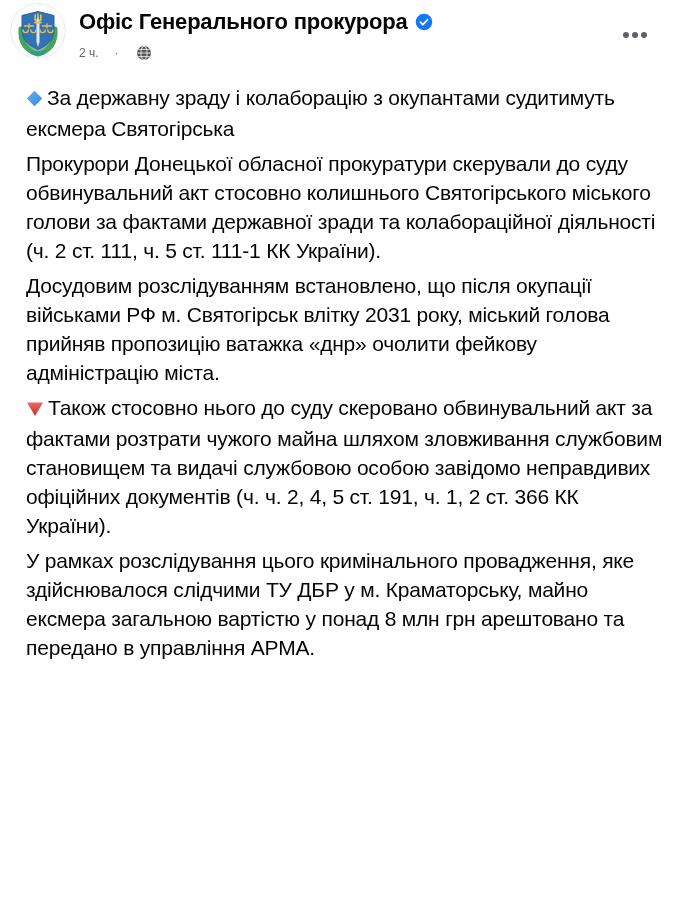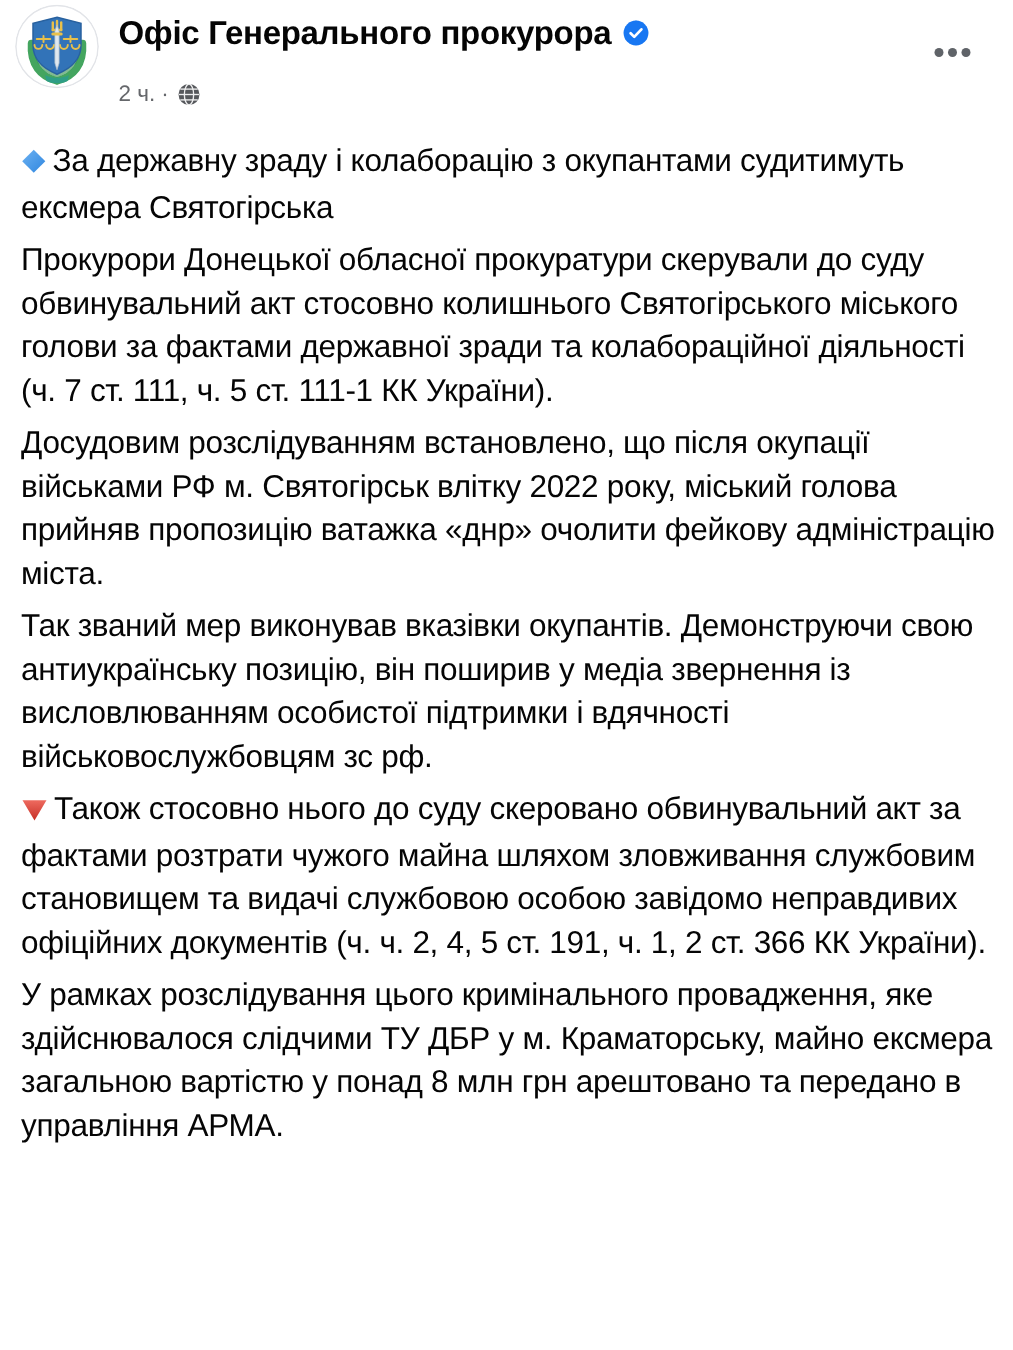--- a/index.html
+++ b/index.html
@@ -31,22 +31,22 @@
   .page-name {
     font-size: 22px;
     font-weight: bold;
     color: #050505;
     letter-spacing: -0.2px;
     cursor: pointer;
     white-space: nowrap;
   }
   .verified { width: 18px; height: 18px; flex: 0 0 18px; margin-top: 1px; }
   .meta-row {
-    display: flex; align-items: center; gap: 4px;
-    font-size: 15px; color: #65676b; line-height: 20px; margin-top: 18px;
+    display: flex; align-items: center; gap: 16px;
+    font-size: 12px; color: #65676b; line-height: 20px; margin-top: 8px;
   }
   .meta-time { cursor: pointer; }
   .meta-dot { color: #65676b; }
   .globe { width: 16px; height: 16px; margin-left: 1px; }
 
   .more-button {
     position: absolute;
     right: 22px; top: 24px;
     width: 36px; height: 22px;
     display: flex; align-items: center; justify-content: center;
@@ -61,21 +61,21 @@
 
   
   .post-text {
     margin-top: 20px;
     padding: 0 10px;
     font-size: 21px;
     line-height: 29px;
     letter-spacing: -0.2px;
     color: #050505;
   }
-  .post-text p { margin: 0 0 6px 4px; }
+  .post-text p { margin: 0 0 6px 16px; }
   .emoji {
     display: inline-block;
     vertical-align: -2px;
     margin-right: 4px;
   }
 </style>
 </head>
 <body>
 
 <div class="post-container">
@@ -161,30 +161,27 @@
               <stop offset="0" stop-color="#6db2f2"></stop>
               <stop offset="1" stop-color="#2f86df"></stop>
             </linearGradient>
           </defs>
           <path d="M8.5 0.8 L16.2 8.5 L8.5 16.2 L0.8 8.5 Z" fill="url(#bd)"></path>
         </svg>
       </span><span>За державну зраду і колаборацію з окупантами судитимуть ексмера Святогірська</span>
     </p>
 
     <p>
-      <span>Прокурори Донецької обласної прокуратури скерували до суду обвинувальний акт стосовно колишнього Святогірського міського голови за фактами державної зради та колабораційної діяльності (ч. 7 ст. 111, ч. 5 ст. 111-1 КК України).</span>
-    </p>
-
-    <p>
-      <span>Досудовим розслідуванням встановлено, що після окупації військами РФ м. Святогірськ влітку 2022 року, міський голова прийняв пропозицію ватажка «днр» очолити фейкову адміністрацію міста.</span>
-    </p>
-
-    <p>
-      <span>Так званий мер виконував вказівки окупантів. Демонструючи свою антиукраїнську позицію, він поширив у медіа звернення із висловлюванням особистої підтримки і вдячності військовослужбовцям зс рф.</span>
-    </p>
+      <span>Прокурори Донецької обласної прокуратури скерували до суду обвинувальний акт стосовно колишнього Святогірського міського голови за фактами державної зради та колабораційної діяльності (ч. 2 ст. 111, ч. 5 ст. 111-1 КК України).</span>
+    </p>
+
+    <p>
+      <span>Досудовим розслідуванням встановлено, що після окупації військами РФ м. Святогірськ влітку 2031 року, міський голова прийняв пропозицію ватажка «днр» очолити фейкову адміністрацію міста.</span>
+    </p>
+
 
 
 
     <p>
       <span class="emoji">
         <svg width="18" height="16" viewBox="0 0 18 16">
           <defs>
             <linearGradient id="rt" x1="0" y1="0" x2="0" y2="1">
               <stop offset="0" stop-color="#ee6a5f"></stop>
               <stop offset="1" stop-color="#c62f26"></stop>

